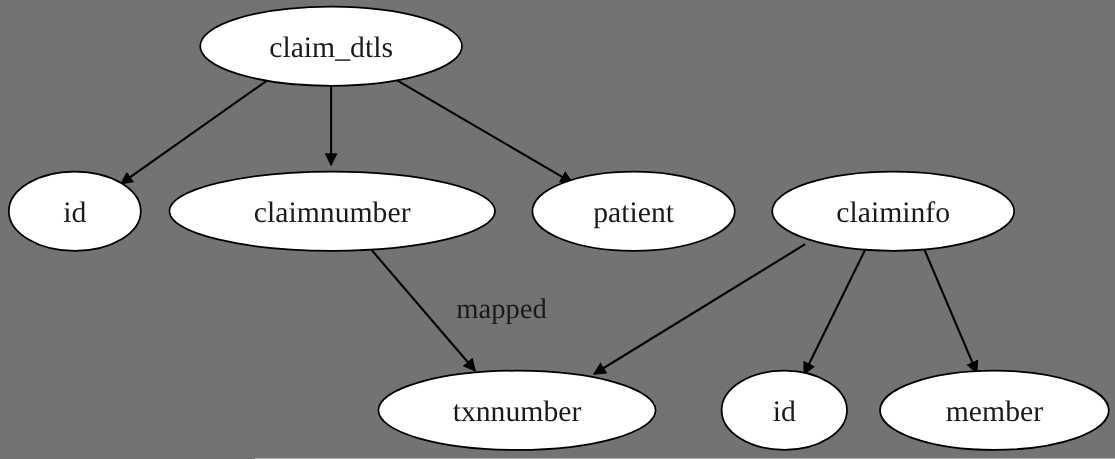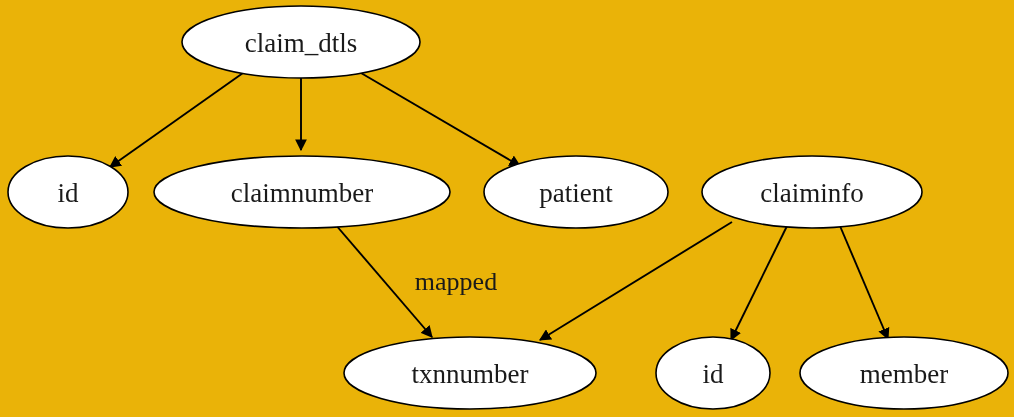--- a/index.html
+++ b/index.html
@@ -8,21 +8,21 @@
     padding: 0;
     background: #ffffff;
   }
   body {
     font-family: "Liberation Serif", "DejaVu Serif", serif;
   }
   #graph-canvas {
     position: relative;
     width: 1014px;
     height: 417px;
-    background: #eab308;
+    background: #737373;
     overflow: hidden;
   }
   #graph-svg {
     position: absolute;
     top: 0;
     left: 0;
     width: 1014px;
     height: 417px;
   }
   .node-ellipse {

